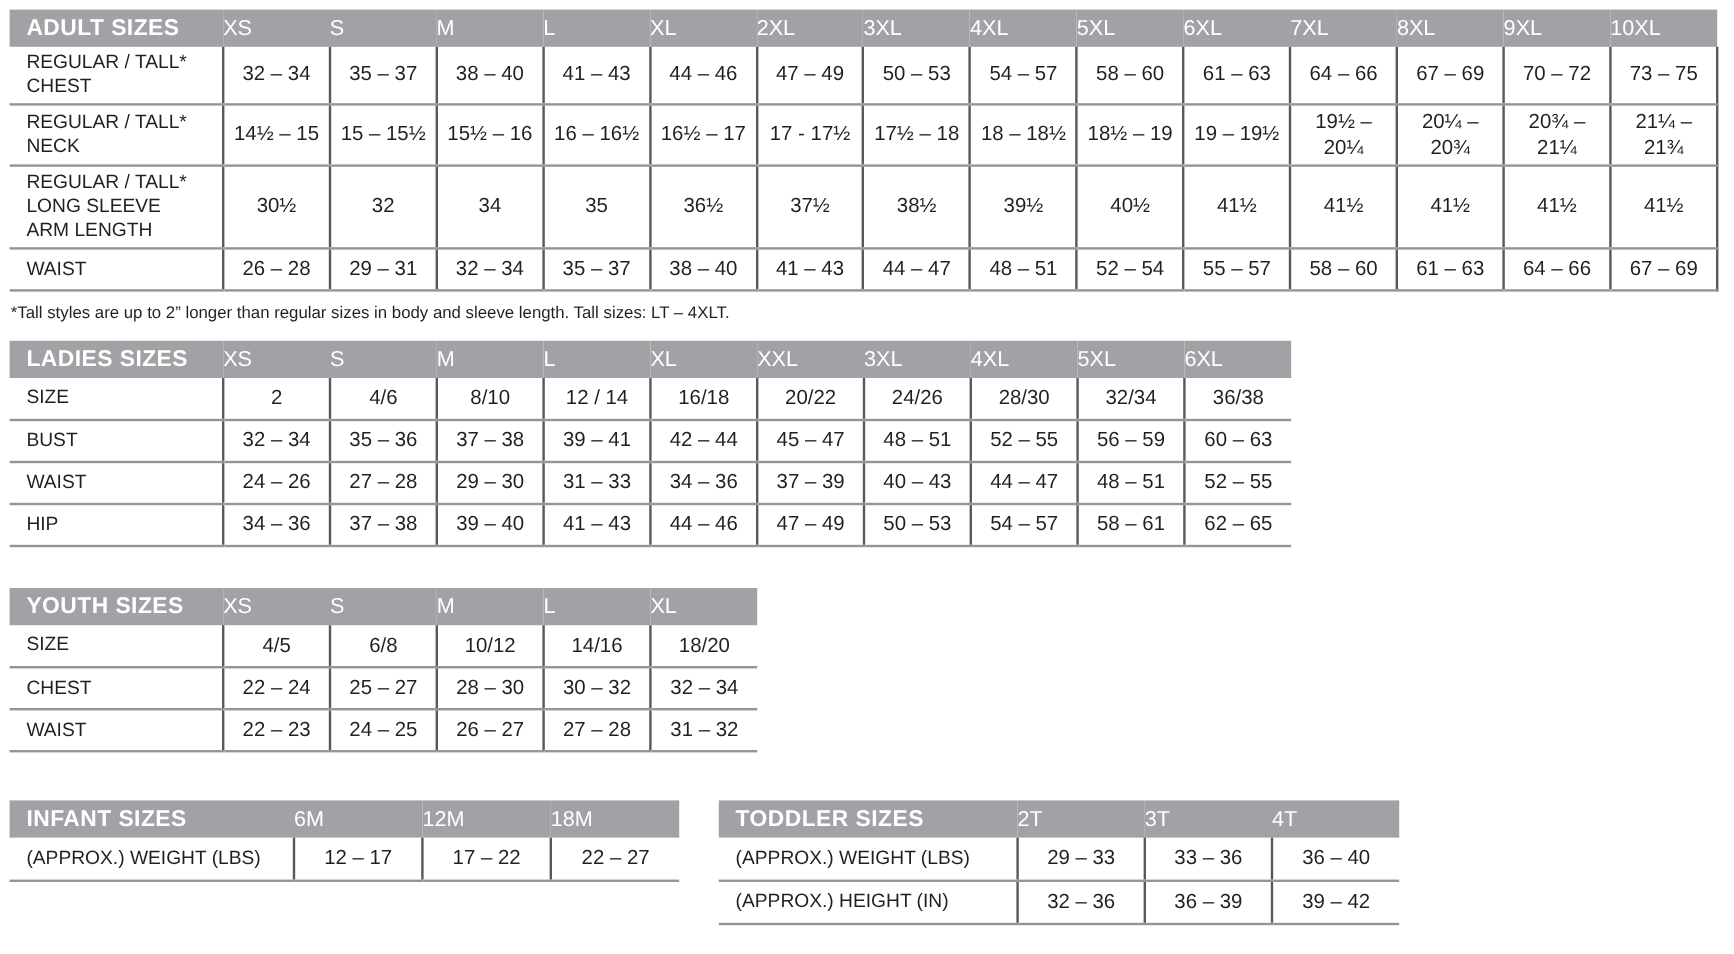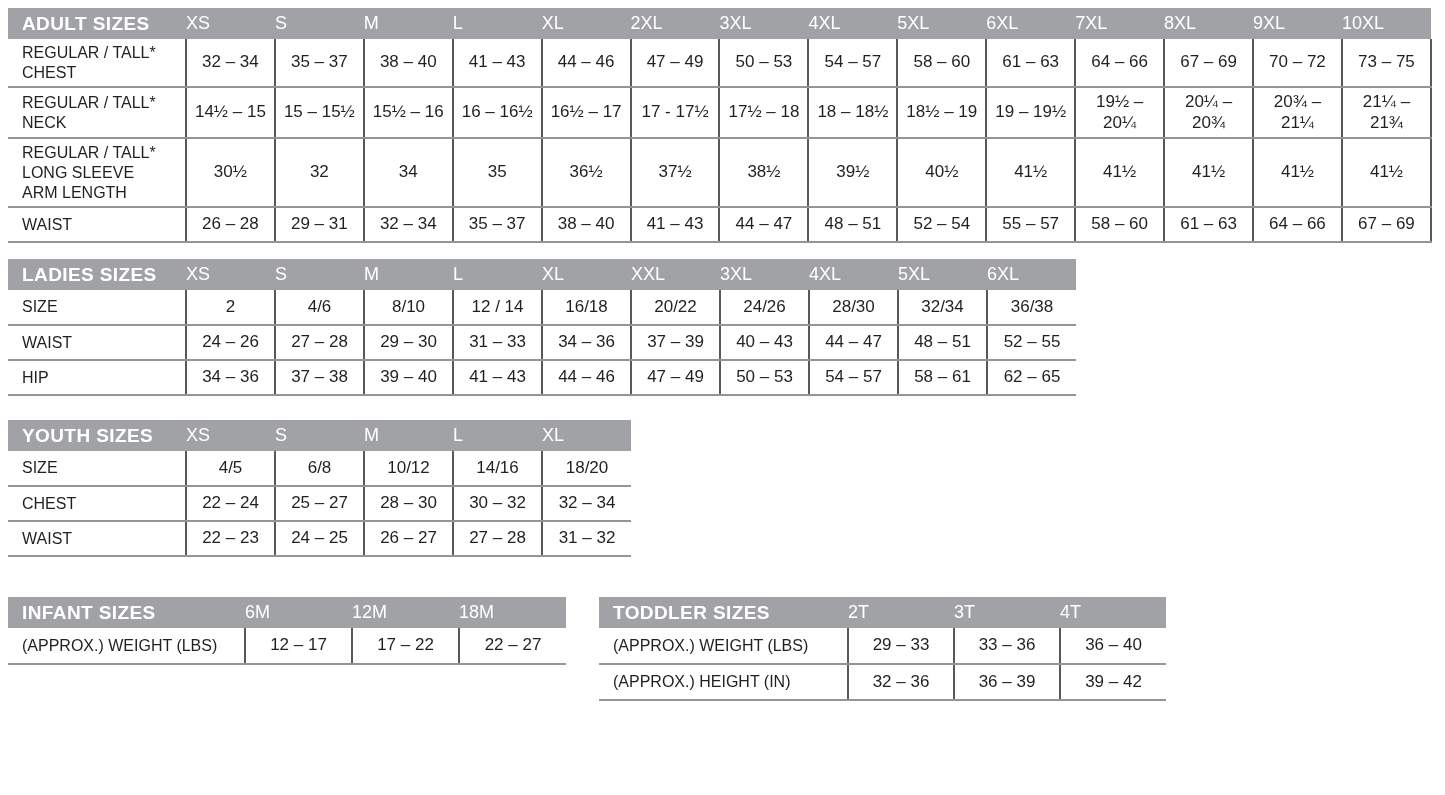--- a/index.html
+++ b/index.html
@@ -84,21 +84,21 @@
   .sec-toddler th.title{width:249px;}
   .sec-toddler th.col{width:106px;}
   .sec-toddler tbody td{height:36px;}
 
   .footnote{
     font-size:14px;
     margin:9px 0 11px 1px;
     color:var(--body-text);
   }
   .sec-ladies{margin-top:16px;}
-  .sec-youth{margin-top:24px;}
+  .sec-youth{margin-top:34px;}
   .bottom-row{
     margin-top:40px;
     display:flex;
     gap:33px;
     align-items:flex-start;
   }
 </style>
 </head>
 <body>
 
@@ -199,20 +199,21 @@
             <td class="val">55 – 57</td>
             <td class="val">58 – 60</td>
             <td class="val">61 – 63</td>
             <td class="val">64 – 66</td>
             <td class="val">67 – 69</td>
           </tr>
         </tbody>
       </table>
     </section>
 
+  <p class="footnote">*Tall styles are up to 2” longer than regular sizes in body and sleeve length. Tall sizes: LT – 4XLT.</p>
 
   <section class="sec-ladies">
       <table class="size-table">
         <thead>
           <tr>
             <th class="title">LADIES SIZES</th>
             <th class="col">XS</th>
             <th class="col">S</th>
             <th class="col">M</th>
             <th class="col">L</th>
@@ -232,20 +233,33 @@
             <td class="val">8/10</td>
             <td class="val">12 / 14</td>
             <td class="val">16/18</td>
             <td class="val">20/22</td>
             <td class="val">24/26</td>
             <td class="val">28/30</td>
             <td class="val">32/34</td>
             <td class="val">36/38</td>
           </tr>
           <tr>
+            <td class="lbl">BUST</td>
+            <td class="val">32 – 34</td>
+            <td class="val">35 – 36</td>
+            <td class="val">37 – 38</td>
+            <td class="val">39 – 41</td>
+            <td class="val">42 – 44</td>
+            <td class="val">45 – 47</td>
+            <td class="val">48 – 51</td>
+            <td class="val">52 – 55</td>
+            <td class="val">56 – 59</td>
+            <td class="val">60 – 63</td>
+          </tr>
+          <tr>
             <td class="lbl">WAIST</td>
             <td class="val">24 – 26</td>
             <td class="val">27 – 28</td>
             <td class="val">29 – 30</td>
             <td class="val">31 – 33</td>
             <td class="val">34 – 36</td>
             <td class="val">37 – 39</td>
             <td class="val">40 – 43</td>
             <td class="val">44 – 47</td>
             <td class="val">48 – 51</td>

